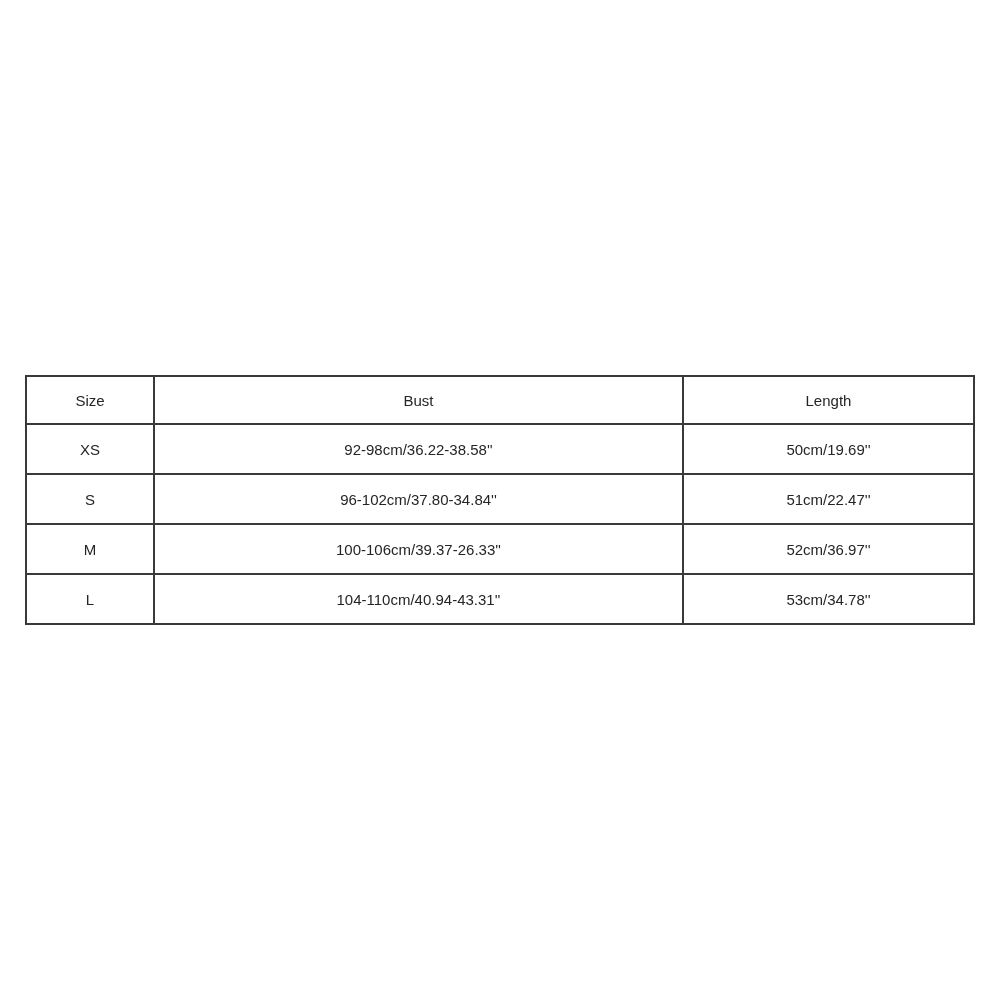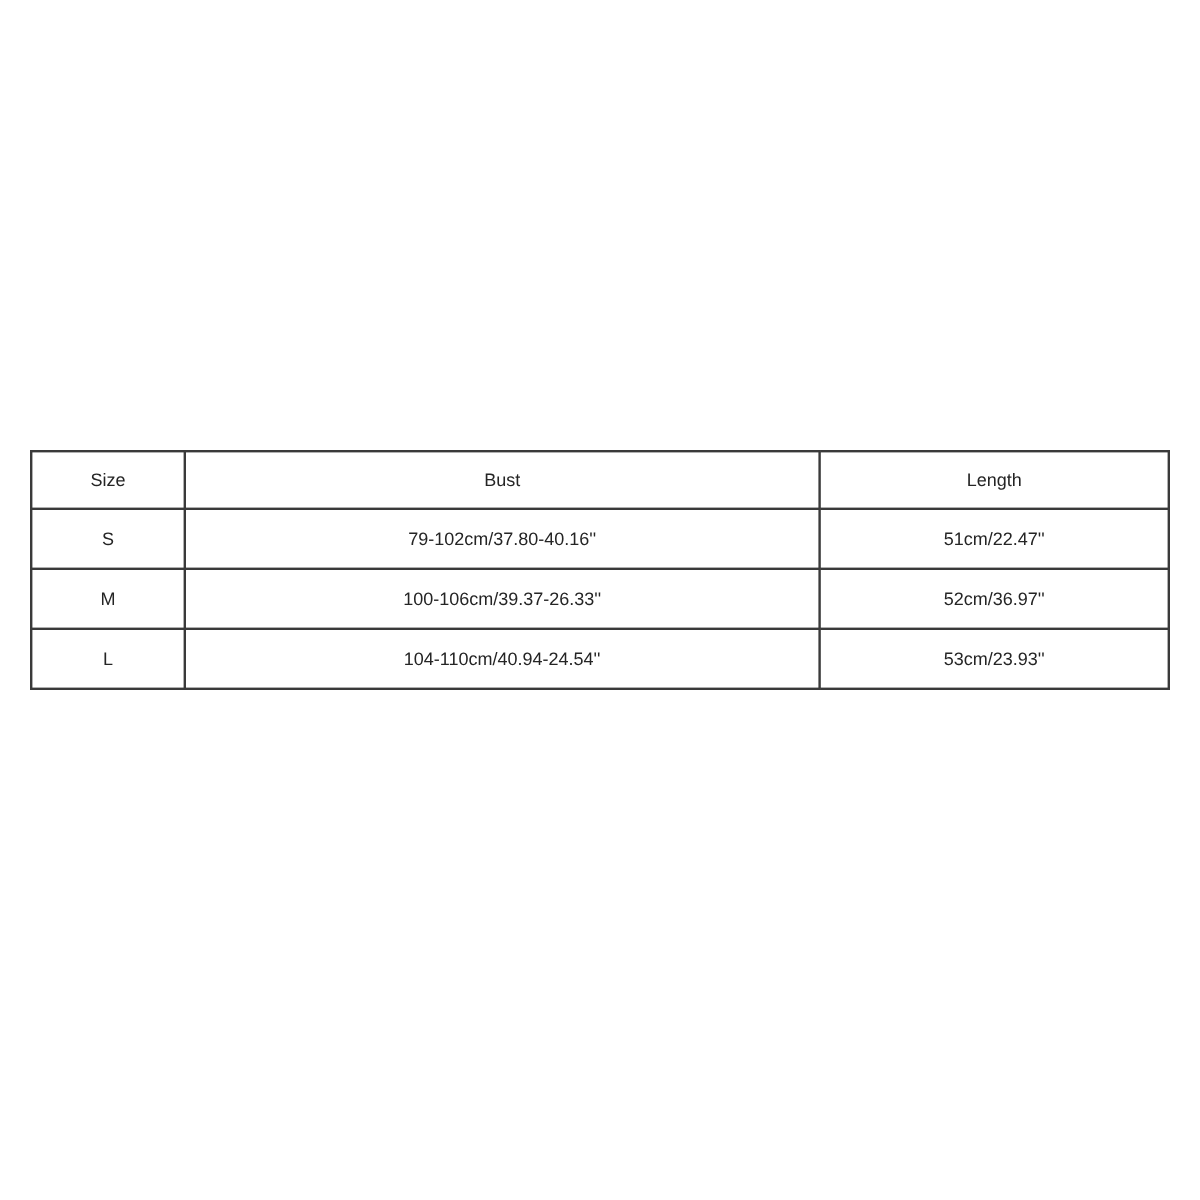--- a/index.html
+++ b/index.html
@@ -53,29 +53,34 @@
     </colgroup>
     <thead>
       <tr>
         <th>Size</th>
         <th>Bust</th>
         <th>Length</th>
       </tr>
     </thead>
     <tbody>
       <tr>
+        <td>XS</td>
+        <td>92-98cm/36.22-38.58''</td>
+        <td>50cm/19.69''</td>
+      </tr>
+      <tr>
         <td>S</td>
-        <td>79-102cm/37.80-40.16''</td>
+        <td>96-102cm/37.80-34.84''</td>
         <td>51cm/22.47''</td>
       </tr>
       <tr>
         <td>M</td>
         <td>100-106cm/39.37-26.33''</td>
         <td>52cm/36.97''</td>
       </tr>
       <tr>
         <td>L</td>
-        <td>104-110cm/40.94-24.54''</td>
-        <td>53cm/23.93''</td>
+        <td>104-110cm/40.94-43.31''</td>
+        <td>53cm/34.78''</td>
       </tr>
     </tbody>
   </table>
 </div>
 
 </body></html>

